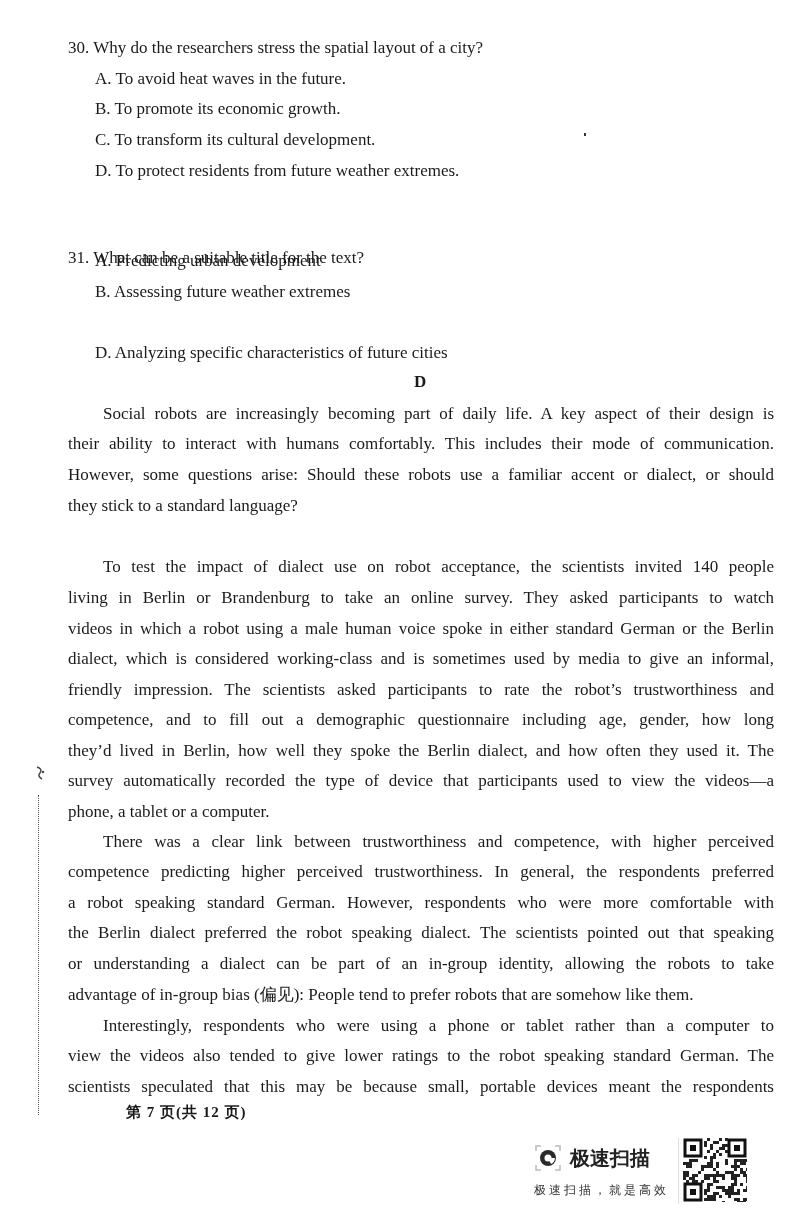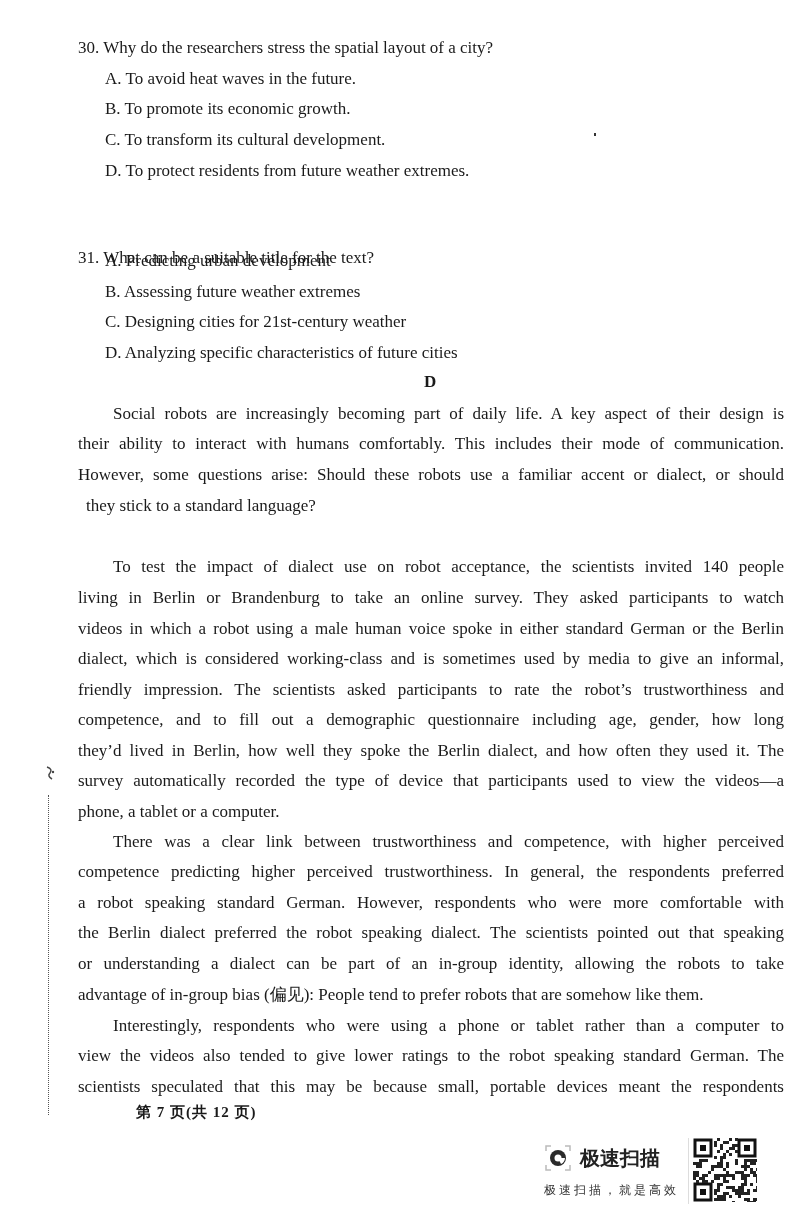--- a/index.html
+++ b/index.html
@@ -10,21 +10,21 @@
   body {
     width: 800px;
     height: 1218px;
     position: relative;
     overflow: hidden;
     font-family: "Liberation Serif", "DejaVu Serif", serif;
     color: #1a1a1a;
   }
   .page {
     position: absolute;
-    left: 16px; top: 0;
+    left: 6px; top: 0;
     width: 752px;
     height: 1218px;
   }
   .question {
     position: absolute;
     left: 62px;
     font-size: 17px;
     line-height: 20px;
     white-space: nowrap;
   }
@@ -147,30 +147,29 @@
   <div class="question" style="top:38px;">30. Why do the researchers stress the spatial layout of a city?</div>
   <div class="option" style="top:69px;">A. To avoid heat waves in the future.</div>
   <div class="option" style="top:130px;">C. To transform its cultural development.</div>
   <div class="option" style="top:99px;">B. To promote its economic growth.</div>
   <div class="option" style="top:161px;">D. To protect residents from future weather extremes.</div>
   <div class="stray-dot"></div>
 
   <div class="question" style="top:220px;margin-top:28px;">31. What can be a suitable title for the text?</div>
   <div class="option" style="top:251px;">A. Predicting urban development</div>
   <div class="option" style="top:282px;">B. Assessing future weather extremes</div>
-  <div class="option" style="top:312px;">C. Designing cities for 21st-century weather</div>
   <div class="option" style="top:343px;">D. Analyzing specific characteristics of future cities</div>
 
   <div class="section-letter">D</div>
 
   <div>
     <div class="para-line first" style="top:404px;">Social robots are increasingly becoming part of daily life.  A key aspect of their design is</div>
     <div class="para-line" style="top:434px;">their ability to interact with humans comfortably.  This includes their mode of communication.</div>
     <div class="para-line" style="top:465px;">However, some questions arise: Should these robots use a familiar accent or dialect, or should</div>
-    <div class="para-line last" style="top:496px;margin-left:8px;">they stick to a standard language?</div>
+    <div class="para-line last" style="top:496px;">they stick to a standard language?</div>
   </div>
 
   <div>
     <div class="para-line first" style="top:557px;">To test the impact of dialect use on robot acceptance, the scientists invited 140 people</div>
     <div class="para-line" style="top:588px;">living in Berlin or Brandenburg to take an online survey.  They asked participants to watch</div>
     <div class="para-line" style="top:619px;">videos in which a robot using a male human voice spoke in either standard German or the Berlin</div>
     <div class="para-line" style="top:649px;">dialect, which is considered working-class and is sometimes used by media to give an informal,</div>
     <div class="para-line" style="top:680px;">friendly impression.  The scientists asked participants to rate the robot’s trustworthiness and</div>
     <div class="para-line" style="top:710px;">competence, and to fill out a demographic questionnaire including age, gender, how long</div>
     <div class="para-line" style="top:741px;">they’d lived in Berlin, how well they spoke the Berlin dialect, and how often they used it.  The</div>

